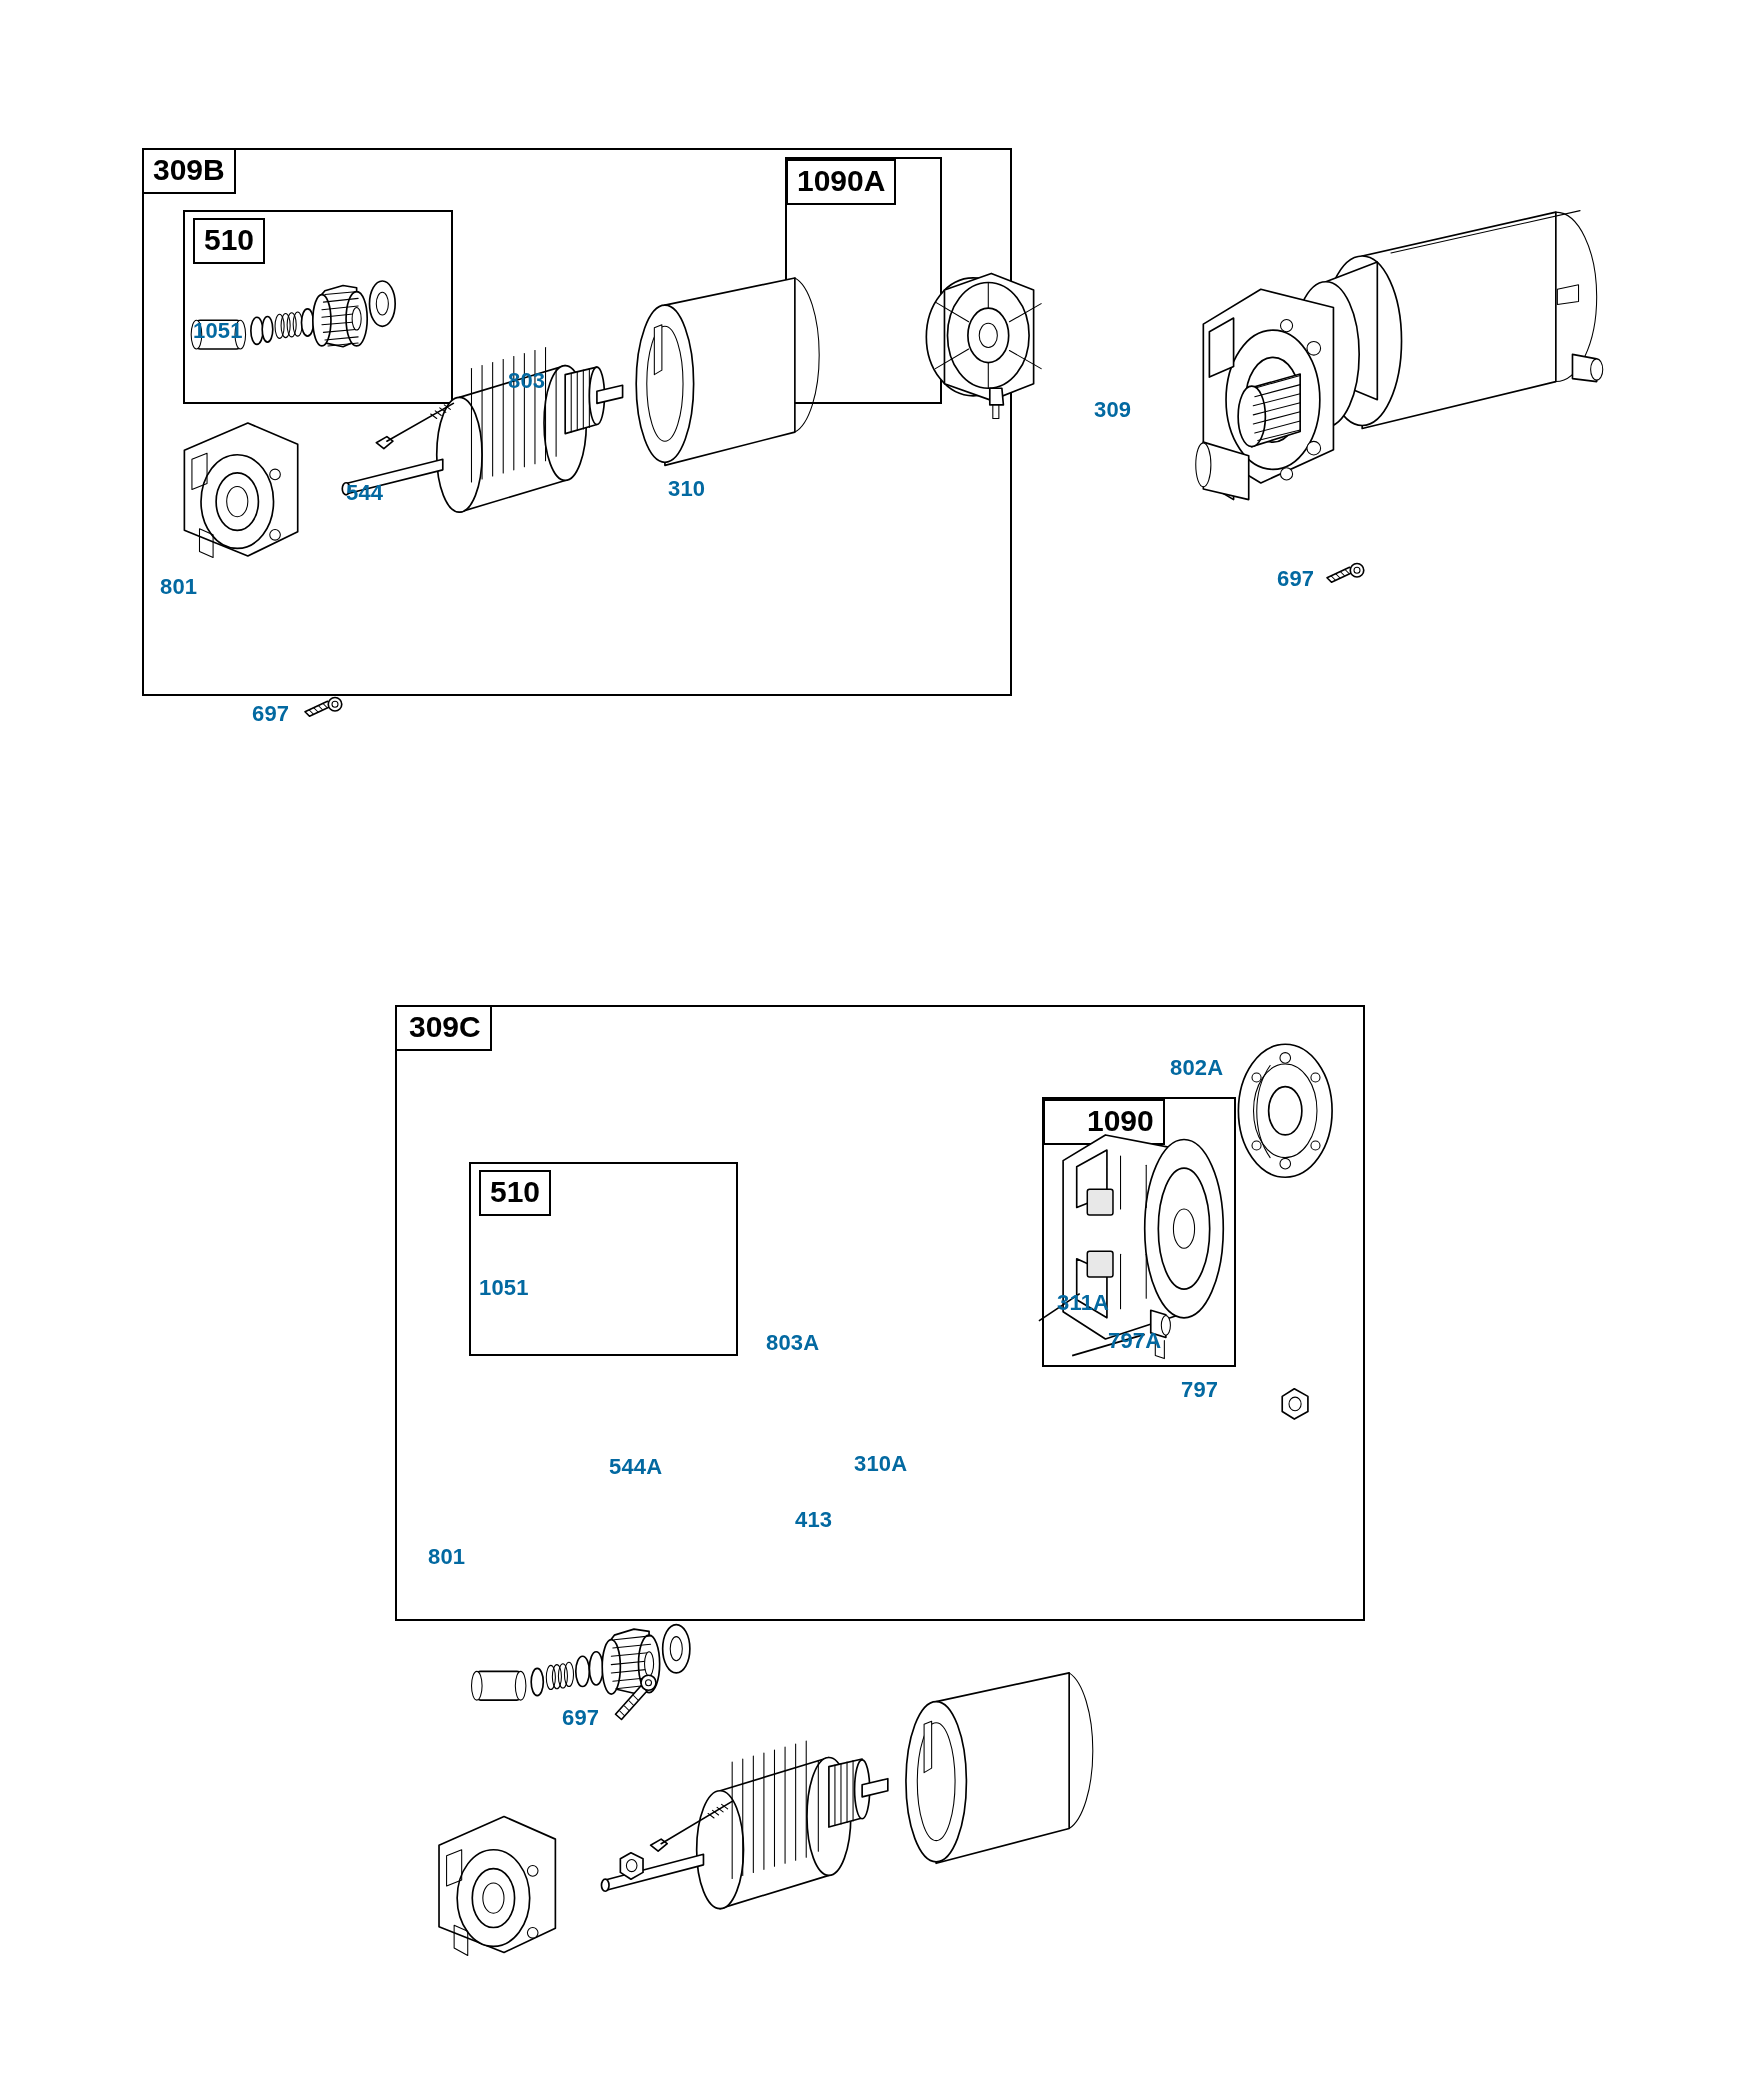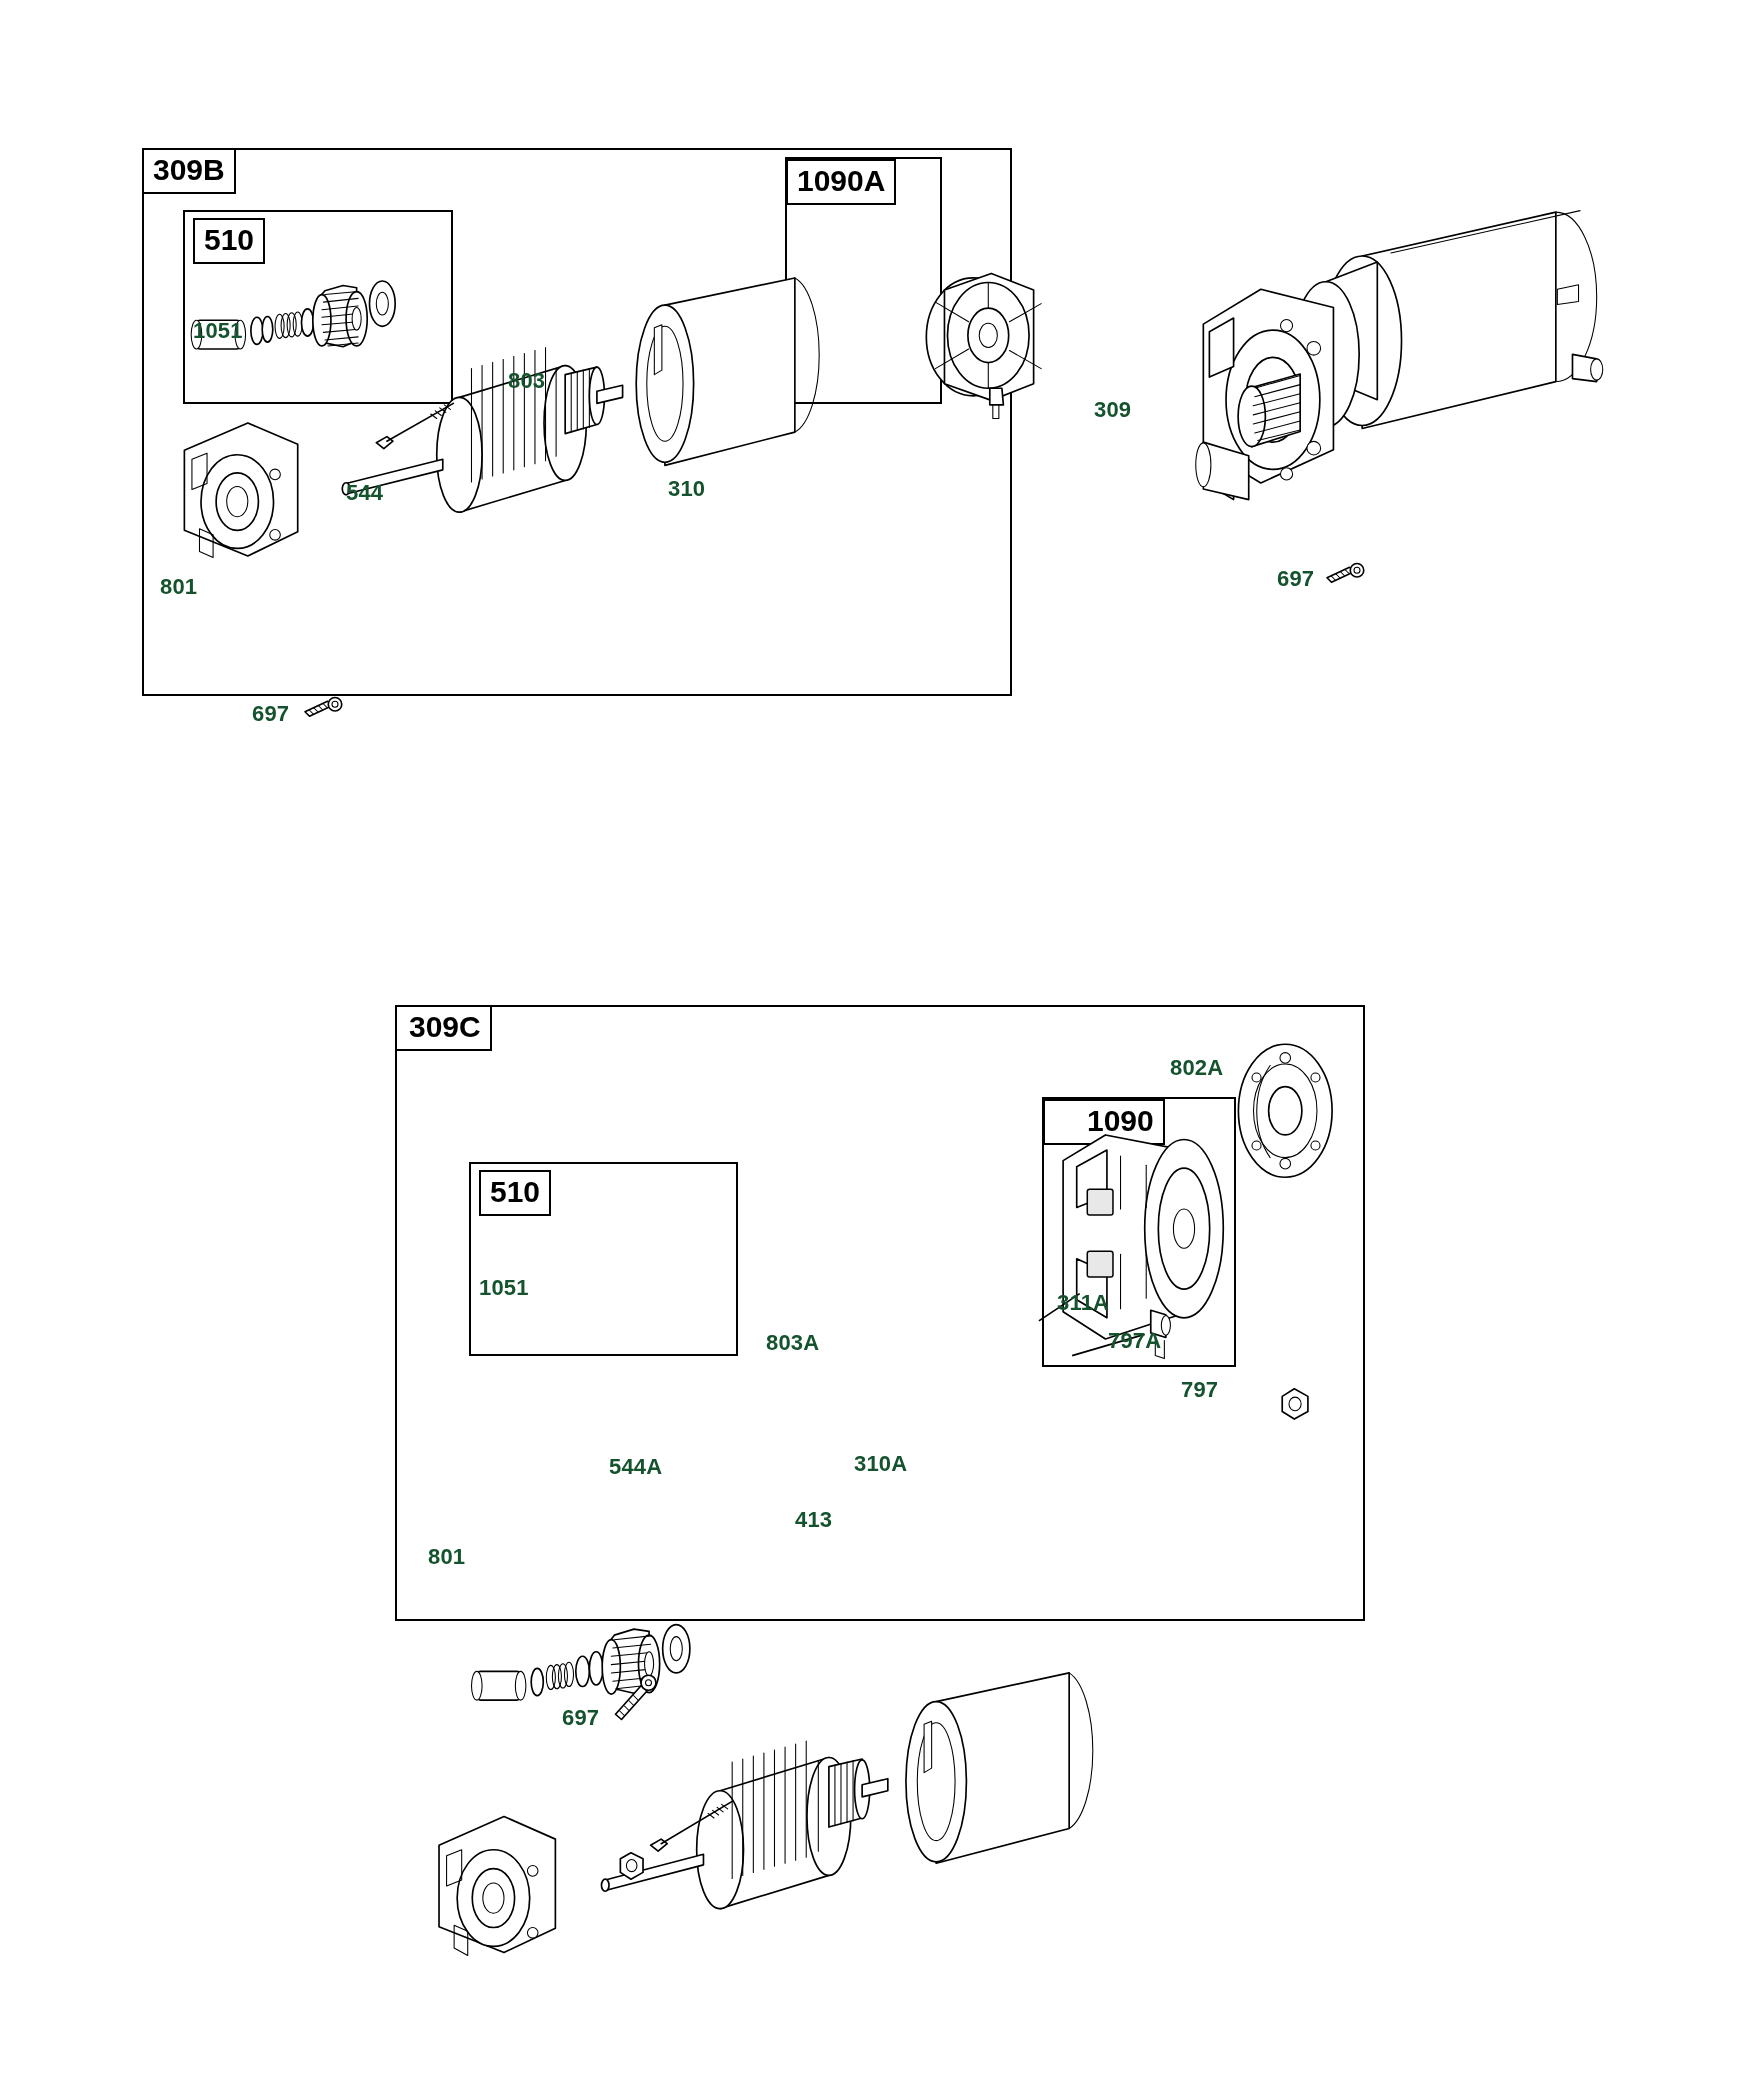--- a/index.html
+++ b/index.html
@@ -18,21 +18,21 @@
   .sheet {
     position: absolute;
     inset: 0;
   }
   
   .label {
     position: absolute;
     font-size: 22px;
     font-weight: 700;
     letter-spacing: 0.2px;
-    color: #14532d;
+    color: #0369a1;
     white-space: nowrap;
     line-height: 1;
   }
   .boxlabel {
     position: absolute;
     font-size: 30px;
     font-weight: 700;
     border: 2.3px solid #000;
     background: #fff;
     padding: 5.3px 9px 6.8px 9px;

